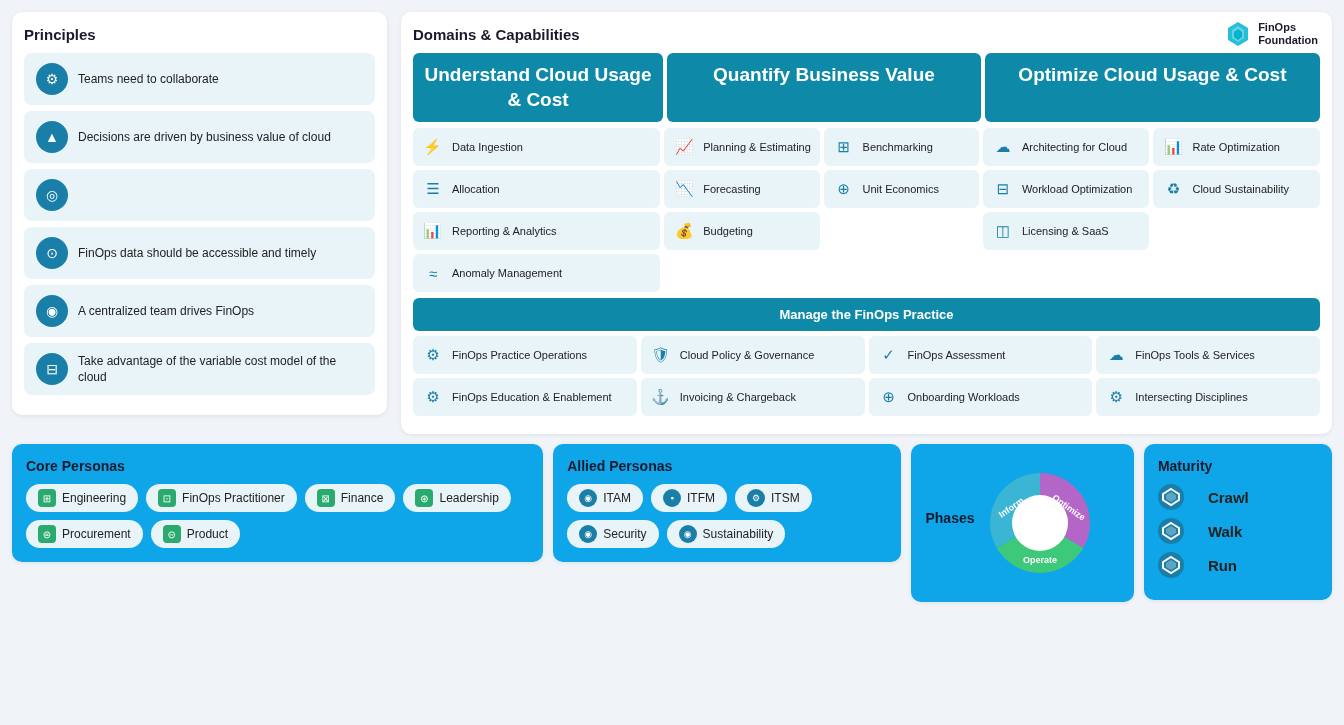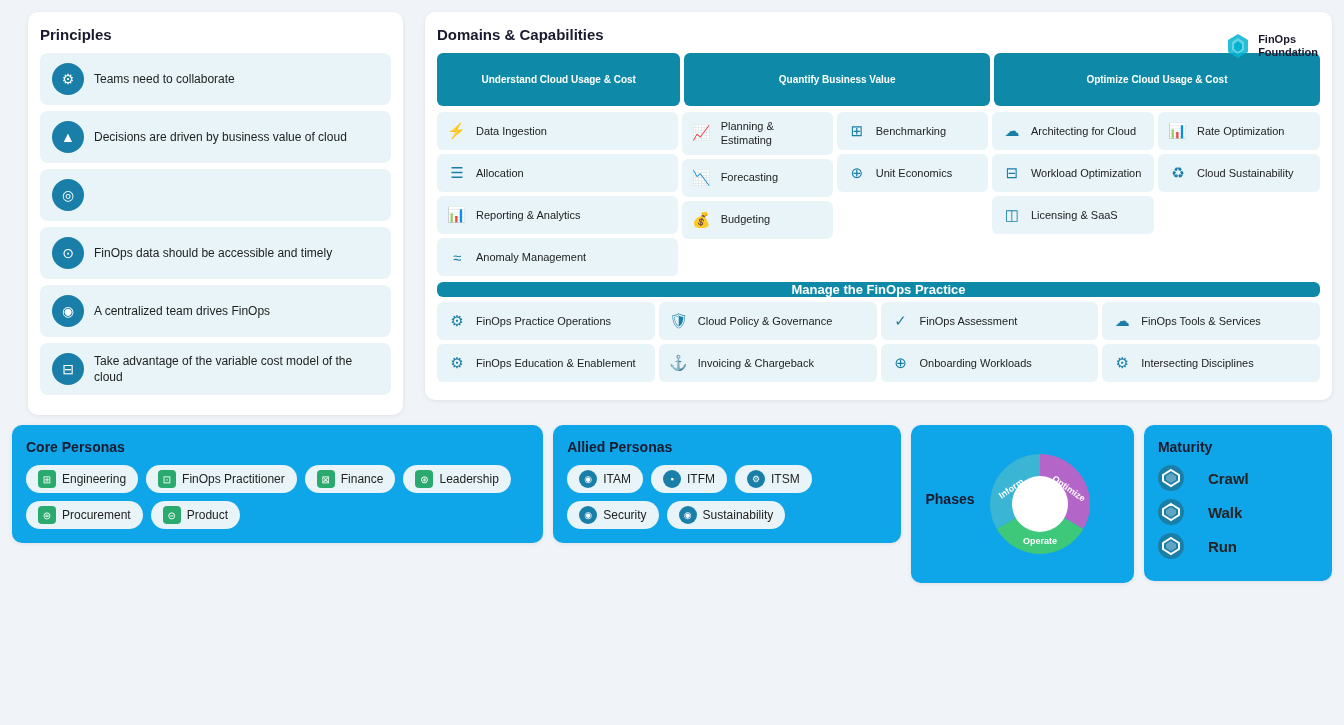--- a/index.html
+++ b/index.html
@@ -11,23 +11,22 @@
       padding: 12px;
       font-size: 12px;
     }
     .main-container {
       display: flex;
       flex-direction: column;
       gap: 10px;
     }
     .top-row {
       display: flex;
-      gap: 22px;
+      gap: 14px;
       align-items: flex-start;
-      margin-left: 16px;
     }
     
     .principles-panel {
       background: white;
       border-radius: 10px;
       padding: 14px 12px;
       width: 375px;
       min-width: 375px;
       box-shadow: 0 1px 4px rgba(0,0,0,0.08);
     }
@@ -67,21 +66,21 @@
     .domains-panel {
       background: white;
       border-radius: 10px;
       padding: 14px 12px;
       flex: 1;
       box-shadow: 0 1px 4px rgba(0,0,0,0.08);
       position: relative;
     }
     .finops-logo {
       position: absolute;
-      top: 20px;
+      top: 8px;
       right: 14px;
       display: flex;
       align-items: center;
       gap: 6px;
     }
     .finops-logo-icon {
       width: 28px;
       height: 28px;
     }
     .finops-logo-text {
@@ -92,23 +91,23 @@
     }
     .domains-header {
       display: flex;
       gap: 4px;
       margin-bottom: 6px;
     }
     .domain-header-cell {
       background: #0e8aa8;
       color: white;
       font-weight: 700;
-      font-size: 10px;
+      font-size: 19px;
       text-align: center;
-      padding: 20px 8px;
+      padding: 10px 8px;
       border-radius: 6px;
       line-height: 1.3;
     }
     .domain-h1 { flex: 1.1; }
     .domain-h2 { flex: 1.4; }
     .domain-h3 { flex: 1.5; }
     .domains-content {
       display: flex;
       gap: 4px;
       margin-bottom: 6px;
@@ -145,20 +144,21 @@
     
     .manage-section {
       margin-bottom: 4px;
     }
     .manage-header {
       background: #0e8aa8;
       color: white;
       font-weight: 700;
       font-size: 13px;
       text-align: center;
+      padding: 9px;
       border-radius: 6px;
       margin-bottom: 5px;
     }
     .manage-content {
       display: flex;
       gap: 4px;
     }
     .manage-col {
       flex: 1;
       display: flex;

